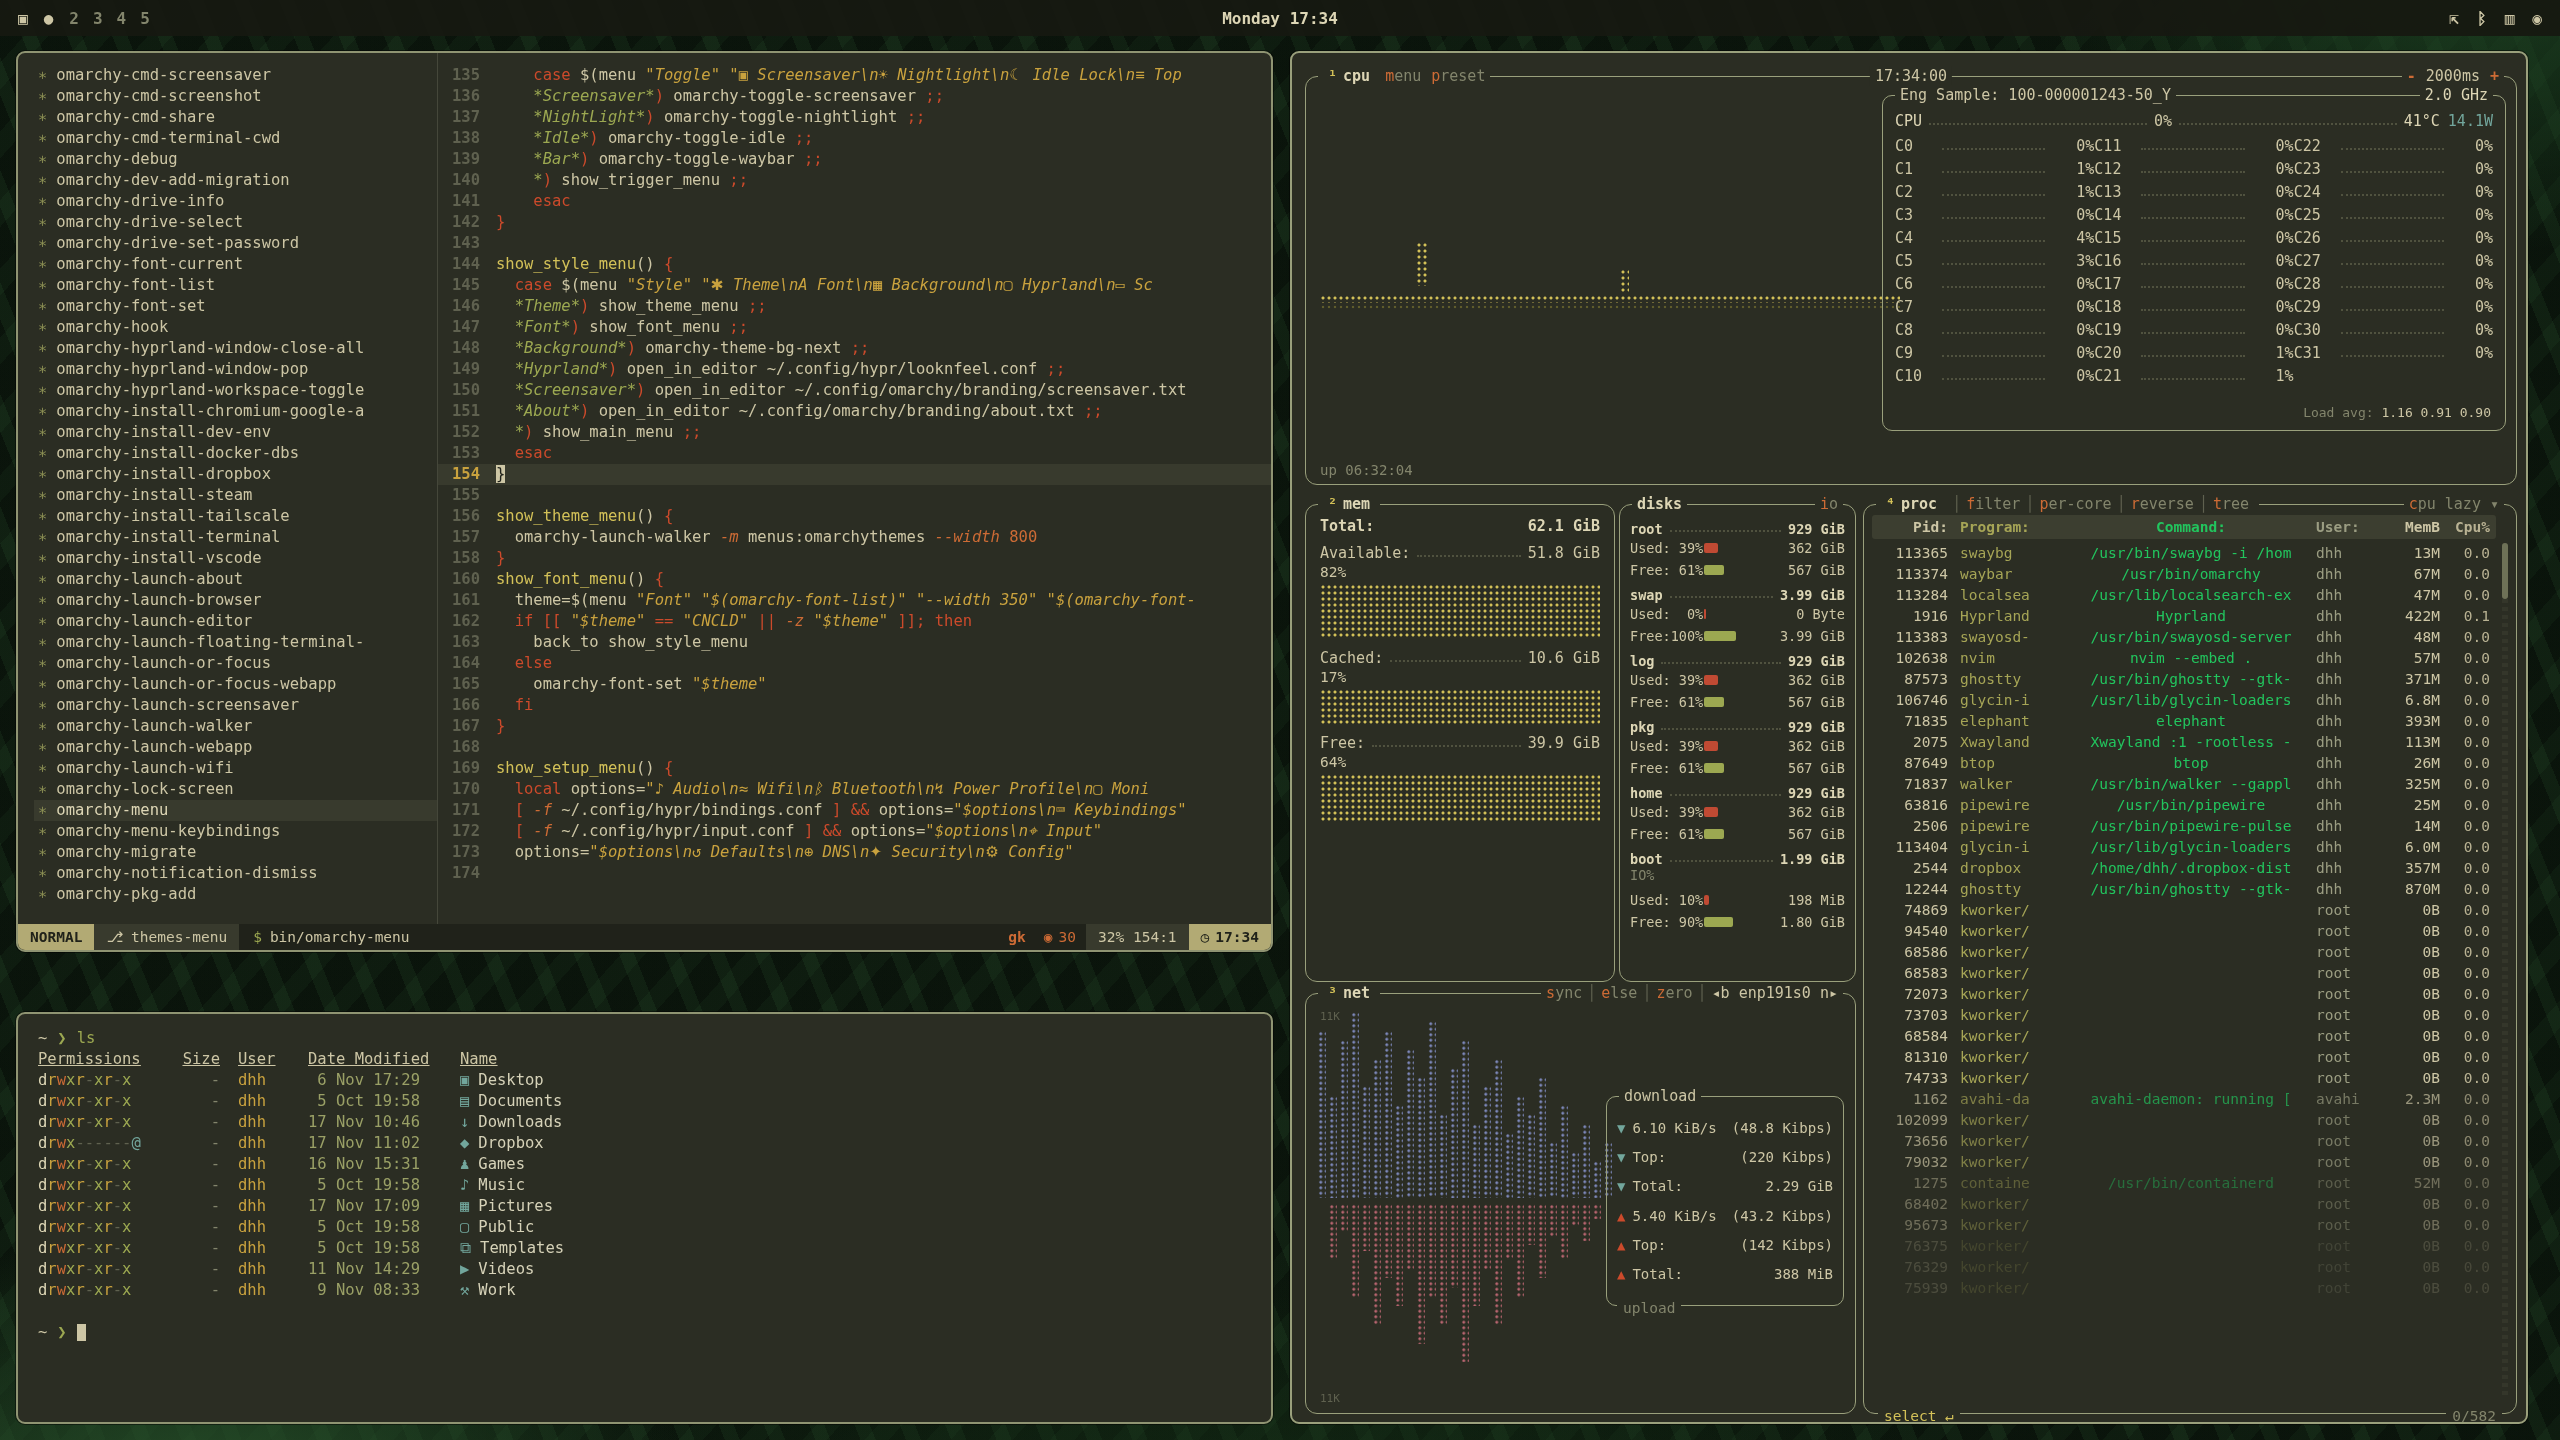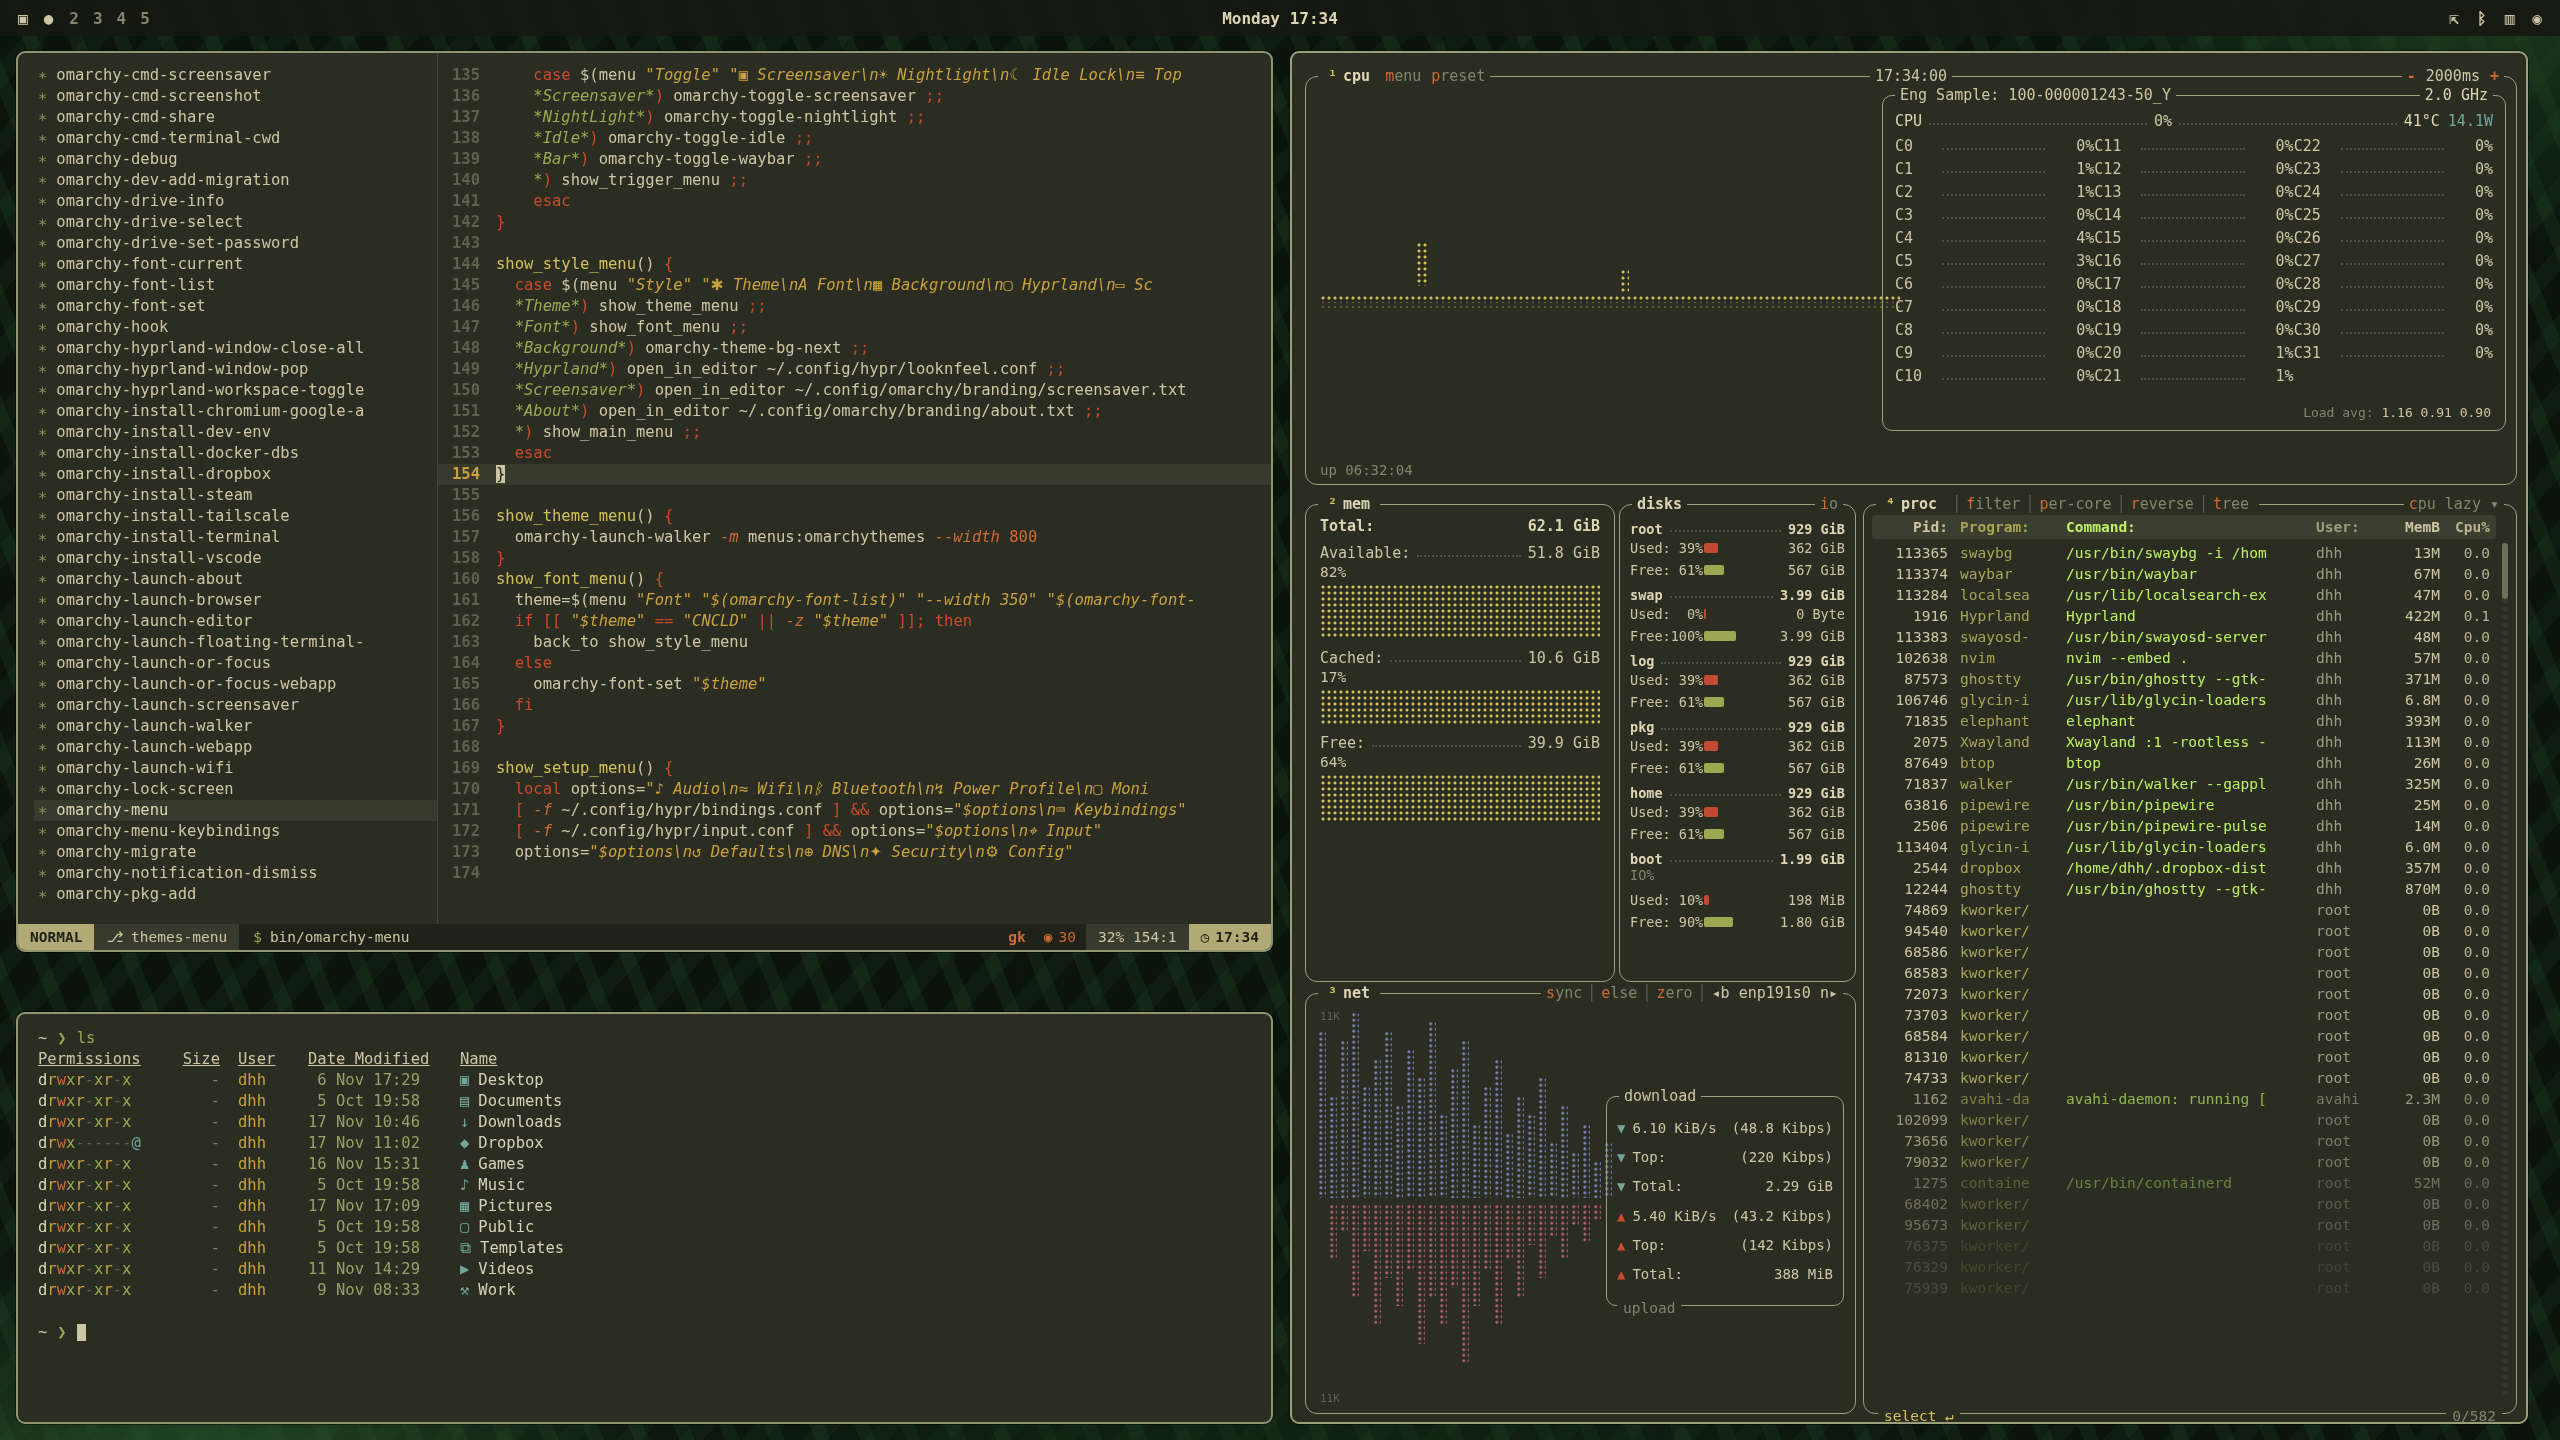--- a/index.html
+++ b/index.html
@@ -135,21 +135,21 @@
   .arr-d{ color:var(--teal); } .arr-u{ color:var(--red); }
   .npl{ display:flex; gap:7px; }
 
   .proc{ left:571px; top:451px; width:654px; height:910px; }
   .phead{ position:absolute; left:8px; right:20px; top:10px; height:24px; background:#3c3e30; display:flex; align-items:center;
     font-size:14.5px; color:#d6cfae; font-weight:bold; border-radius:3px; }
   .prows{ position:absolute; left:8px; right:20px; top:38px; bottom:12px; overflow:hidden; }
   .prow{ display:flex; height:21px; line-height:21px; font-size:14.5px; }
   .c-pid{ width:76px; text-align:right; color:var(--fg);padding-left:7px; }
   .c-prog{ width:106px; padding-left:12px; color:#a6a556; overflow:h idden; overflow:hidden; white-space:pre; }
-  .c-cmd{ flex:1; padding-left:12px; color:#bef264; overflow:hidden; white-space:pre; }
+  .c-cmd{ flex:1; padding-left:12px; color:#22c55e; overflow:hidden; white-space:pre;text-align:center; }
   .c-user{ width:66px; color:#9b9d82; }
   .c-mem{ width:58px; text-align:right; color:var(--fg); }
   .c-cpu{ width:56px; text-align:right; padding-right:6px; color:#b9b293; }
   .dim1{ opacity:.68; } .dim2{ opacity:.42; } .dim3{ opacity:.2; }
   .pscroll{ position:absolute; right:8px; top:38px; bottom:14px; width:6px;
     background:repeating-linear-gradient(#34362a 0 4px, transparent 4px 8px); border-radius:3px; }
   .pthumb{ position:absolute; right:8px; top:38px; width:6px; height:56px; background:#6e7157; border-radius:3px; }
   .pfoot-l{ left:14px; right:auto; } .pfoot-r{ right:14px; left:auto; }
   .bb{ position:absolute; bottom:-11px; font-size:14.5px; color:var(--dim); }
   .bb span{ background:var(--bg); padding:0 6px; }
@@ -832,21 +832,21 @@
           <span class="c-pid">113365</span>
           <span class="c-prog">swaybg</span>
           <span class="c-cmd">/usr/bin/swaybg -i /hom</span>
           <span class="c-user">dhh</span>
           <span class="c-mem">13M</span>
           <span class="c-cpu">0.0</span>
         </div>
         <div class="prow">
           <span class="c-pid">113374</span>
           <span class="c-prog">waybar</span>
-          <span class="c-cmd">/usr/bin/waybar</span>
+          <span class="c-cmd">/usr/bin/omarchy</span>
           <span class="c-user">dhh</span>
           <span class="c-mem">67M</span>
           <span class="c-cpu">0.0</span>
         </div>
         <div class="prow">
           <span class="c-pid">113284</span>
           <span class="c-prog">localsea</span>
           <span class="c-cmd">/usr/lib/localsearch-ex</span>
           <span class="c-user">dhh</span>
           <span class="c-mem">47M</span>

